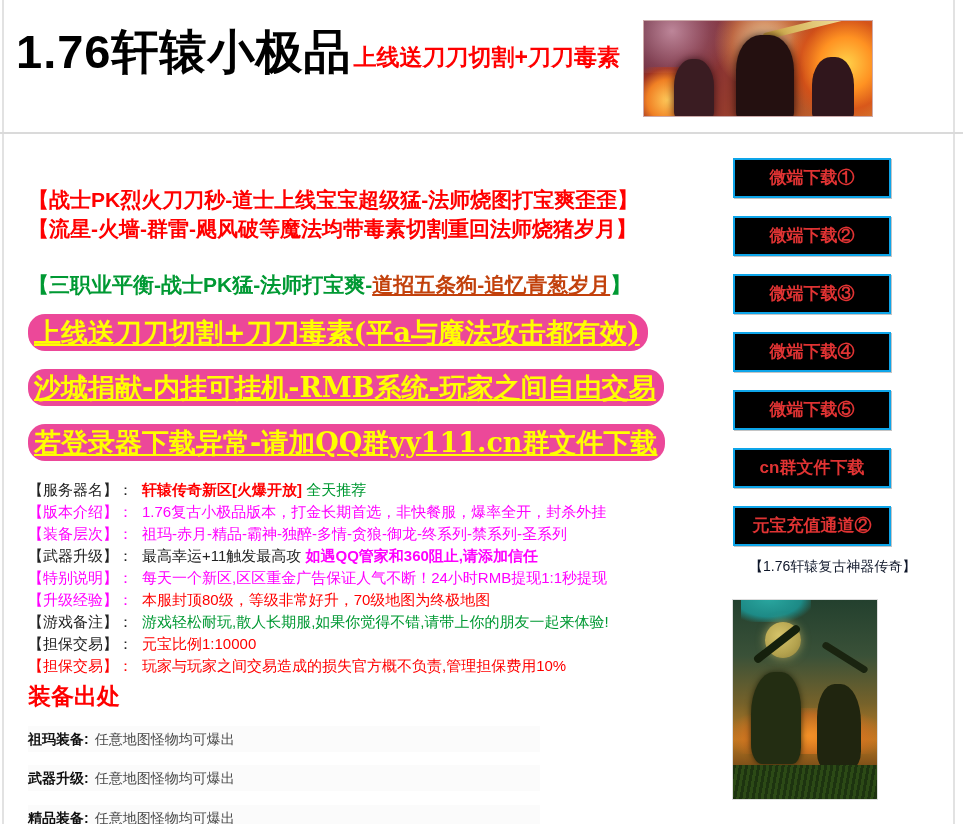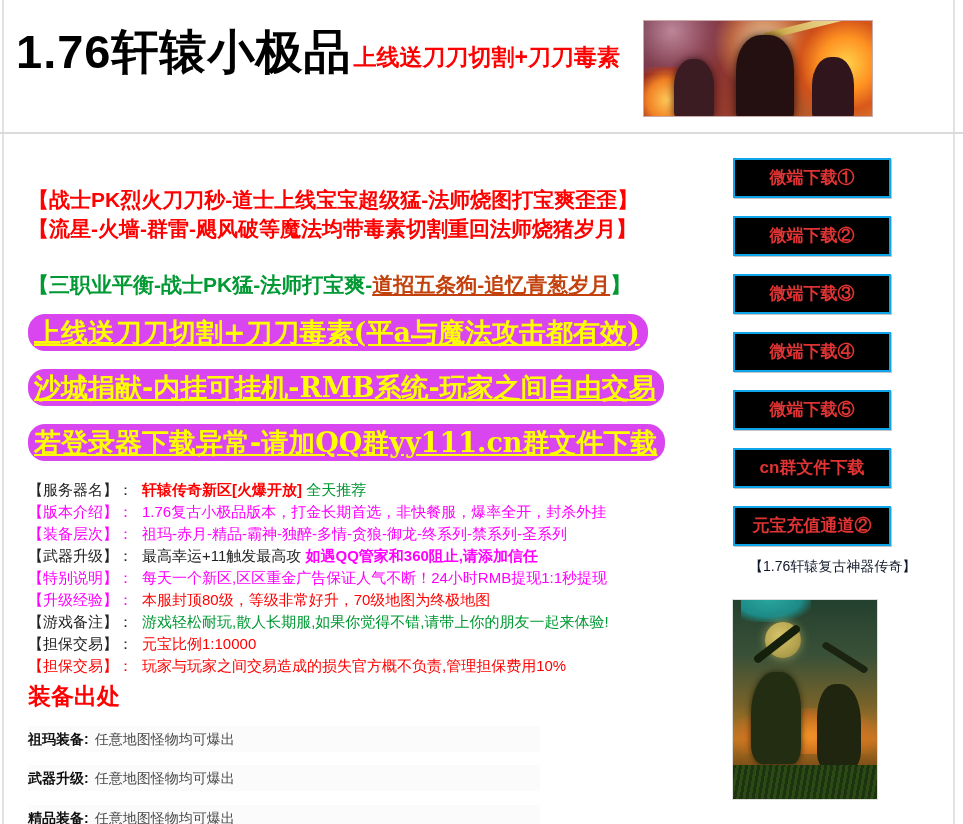--- a/index.html
+++ b/index.html
@@ -40,21 +40,21 @@
   .banner .sword { position:absolute; left:118px; top:2px; width:86px; height:7px; background:linear-gradient(90deg,#caa23c,#f2e0a0);
     transform:rotate(-14deg); border-radius:3px; }
 
   
   .headline { position:absolute; left:28px; font-size:21px; font-weight:bold; white-space:nowrap; }
   .hl-red { color:#ff0000; }
   .hl-green { color:#009933; }
   .hl-link { color:#c2410c; text-decoration:underline; cursor:pointer; }
   .h1 { top:158px;margin-top:28px; } .h2 { top:215px; } .h3 { top:271px; }
 
-  .blackbar { position:absolute; left:28px; display:inline-block; background:#d946ef;
+  .blackbar { position:absolute; left:28px; display:inline-block; background:#ec4899;
     color:#ffff00; font-family:"DejaVu Serif", serif; font-weight:bold; font-size:27px;
     line-height:31px; padding:3px 8px 3px 6px; text-decoration:underline; white-space:nowrap;border-radius:17px; }
   .bb1 { top:314px; } .bb2 { top:369px; } .bb3 { top:424px; }
 
   .info-list { position:absolute; left:28px; top:479px; font-size:15px; }
   .info-row { height:22px; line-height:22px; white-space:nowrap; }
   .lbl { margin-right:9px; }
   .c-black { color:#222222; }
   .c-red { color:#ff0000; }
   .c-green { color:#009933; font-weight:normal; }

